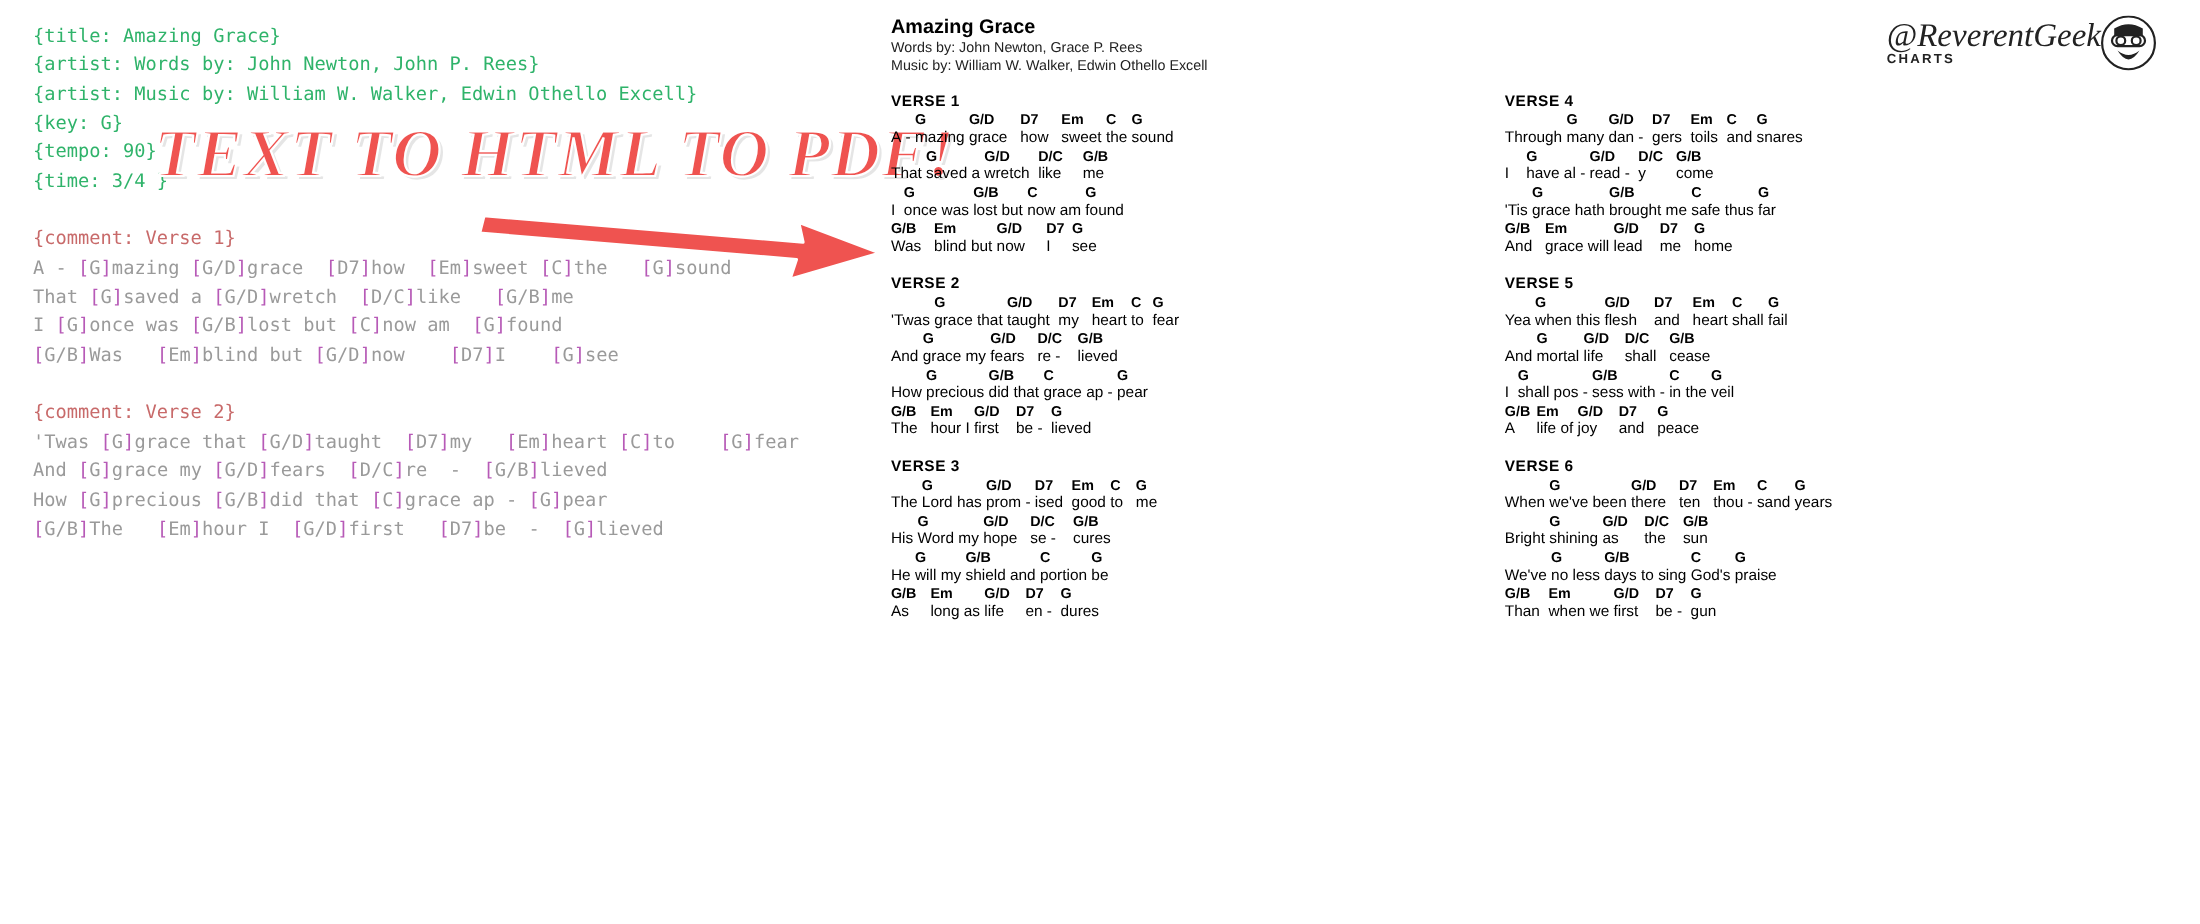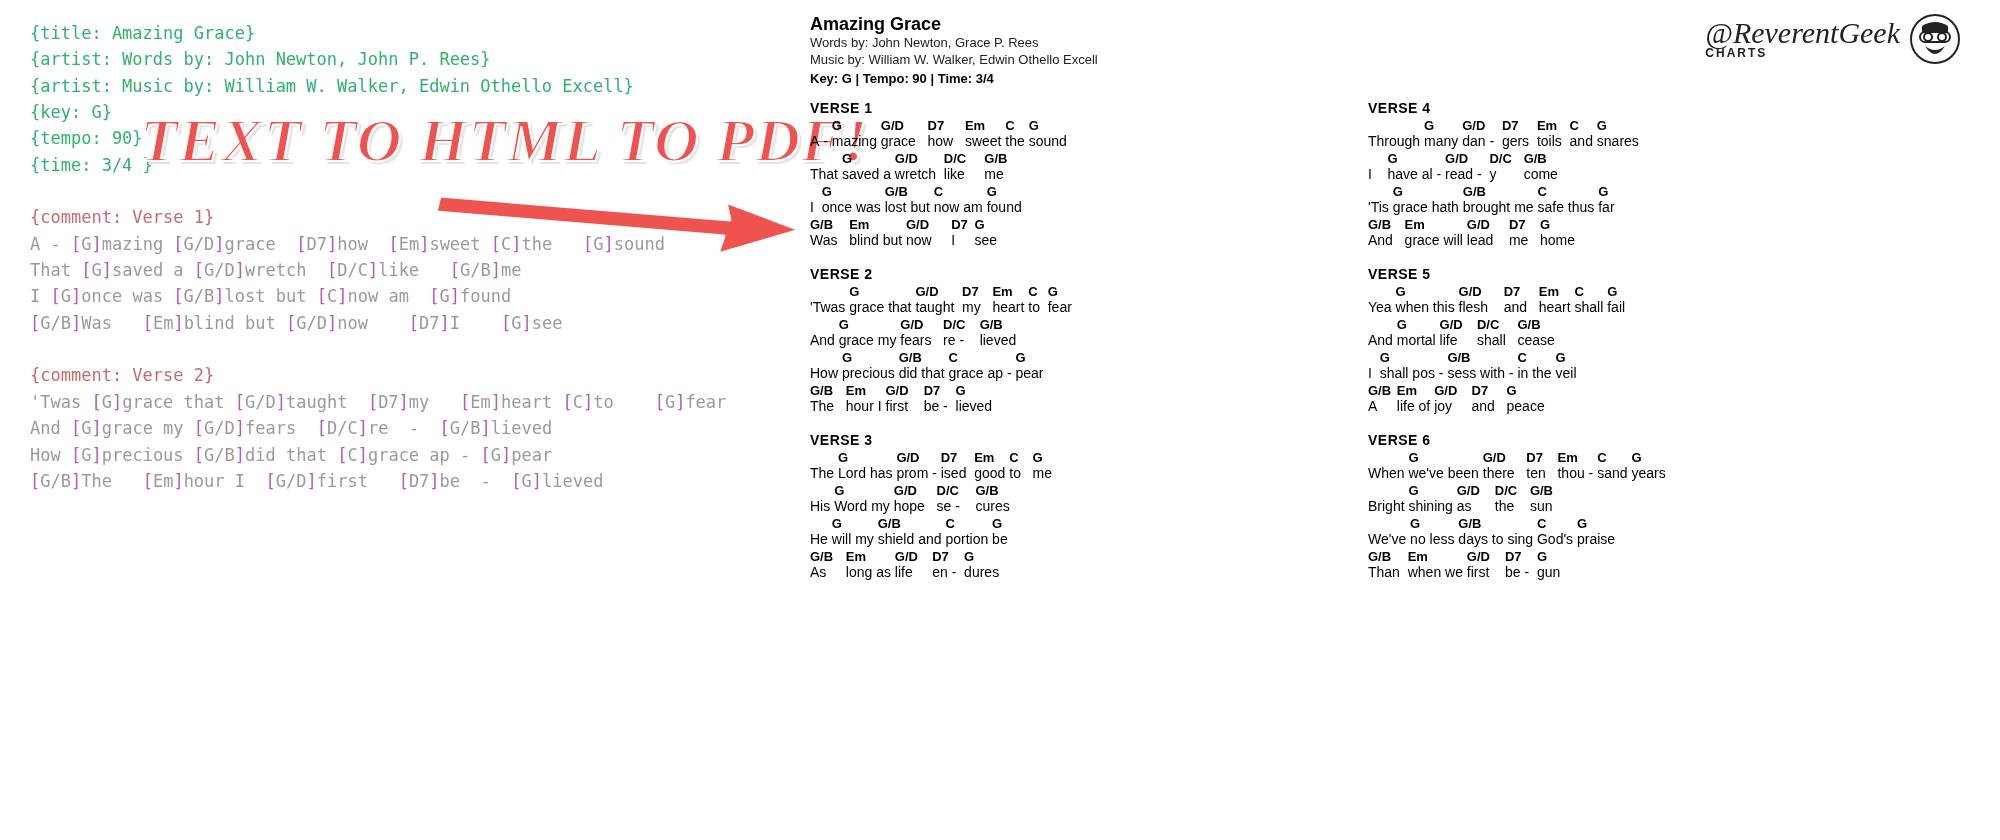--- a/index.html
+++ b/index.html
@@ -55,21 +55,20 @@
   }
   .chart-header .title { font-size: 18px; font-weight: 700; }
   .chart-header .sub   { font-size: 13px; color: #222; line-height: 1.3; }
   .chart-header .keyline { font-size: 13px; font-weight: 700; margin-top: 2px; }
   .logo {
     position: absolute;
     top: 14px; right: 40px;
     text-align: right;
     display: flex;
     align-items: center;
-    gap: 10px;
   }
   .logo .brand { font-family: "Brush Script MT", cursive; font-style: italic; font-size: 30px; color:#222; line-height: .9; }
   .logo .brandsub { font-family: Arial; font-size: 12px; letter-spacing: 2px; color:#222; text-align:left;font-weight:bold;}
   .logo svg { width: 50px; height: 50px; }
   .verses {
     display: flex;
     gap: 48px;
     margin-top: 14px;
   }
   .col { flex: 0 0 auto; width: 510px; }
@@ -101,21 +100,20 @@
       <path d="M10 28 L300 52 L296 34 L370 62 L288 86 L294 68 L6 44 Z"></path>
     </g>
   </svg>
 </div>
 
 <div class="right-pane">
   <div class="chart-header">
     <div class="title">Amazing Grace</div>
     <div class="sub">Words by: John Newton, Grace P. Rees</div>
     <div class="sub">Music by: William W. Walker, Edwin Othello Excell</div>
-    <div class="keyline">Key: G | Tempo: 90 | Time: 3/4</div>
   </div>
 
   <div class="logo">
     <div>
       <div class="brand">@ReverentGeek</div>
       <div class="brandsub">CHARTS</div>
     </div>
     <svg viewBox="0 0 50 50">
       <circle cx="25" cy="25" r="24" fill="#fff" stroke="#222" stroke-width="2"></circle>
       <rect x="10" y="18" width="30" height="10" rx="5" fill="none" stroke="#222" stroke-width="2"></rect>

